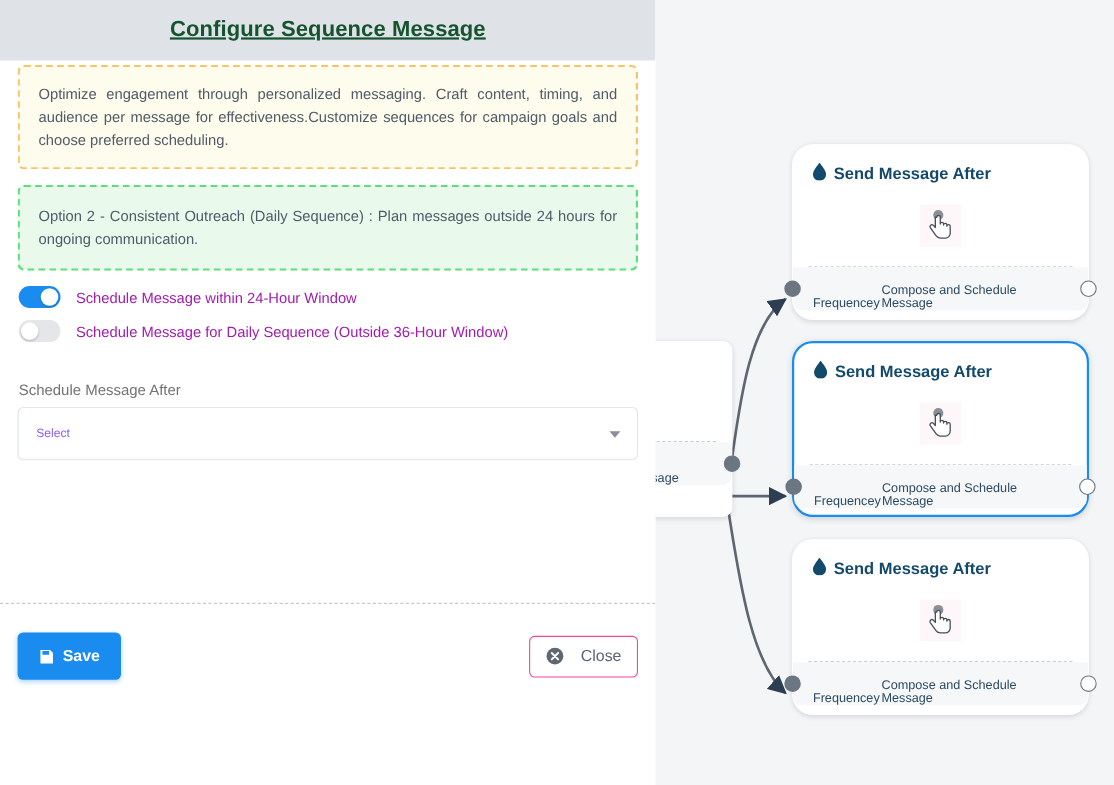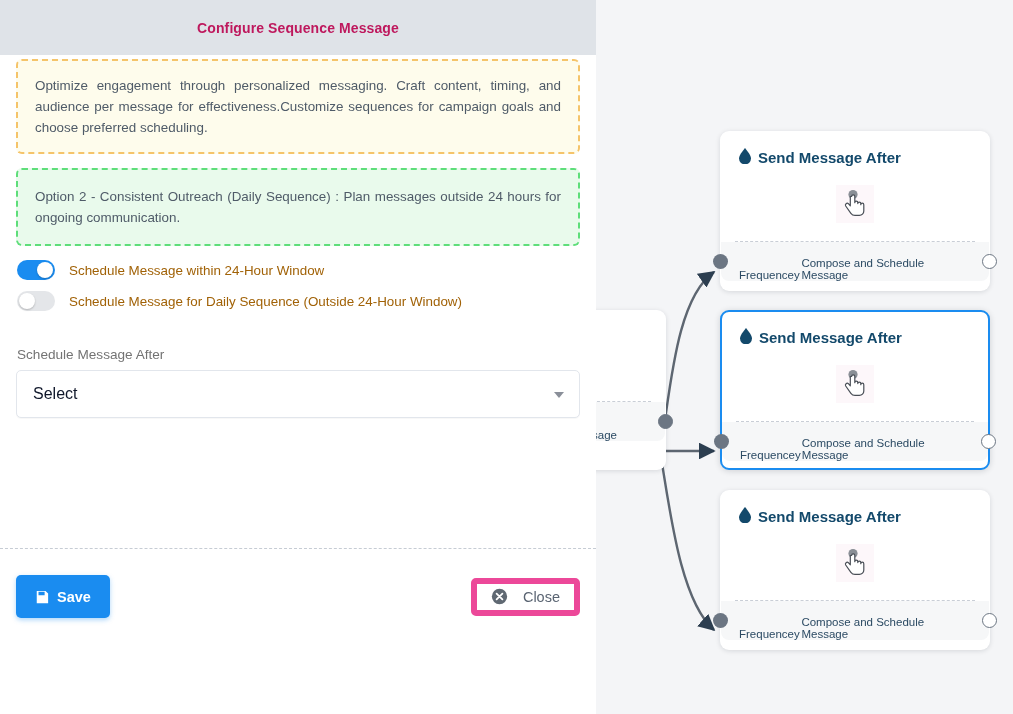--- a/index.html
+++ b/index.html
@@ -17,22 +17,23 @@
     width: 596px; height: 714px;
     background: #ffffff;
     overflow: hidden;
   }
   .panel-header {
     height: 55px;
     background: #dfe3e8;
     display: flex; align-items: center; justify-content: center;
   }
   .panel-header .title {
-    font-size: 14px; font-weight: bold; color: #be185d;
+    font-size: 20px; font-weight: bold; color: #14532d;
     letter-spacing: .1px;
+    text-decoration: underline;
   }
   .panel-body { padding: 4px 16px 0 16px; }
 
   .note {
     border: 2px dashed #f5c46a;
     background: #fefcec;
     border-radius: 6px;
     padding: 14px 17px;
     color: #4f5b68;
     font-size: 13.4px;
@@ -61,38 +62,38 @@
   .switch.on { background: #1a8cf0; }
   .switch .knob {
     position: absolute; top: 2px; left: 2px;
     width: 16px; height: 16px; border-radius: 50%;
     background: #ffffff;
     box-shadow: 0 1px 2px rgba(0,0,0,.22);
   }
   .switch.on .knob { left: 20px; }
   .toggle-label {
     margin-left: 14px;
-    font-size: 13.4px; color: #a16207;
+    font-size: 13.4px; color: #a21caf;
   }
 
   .field-label {
     font-size: 13.6px; color: #737373;
     margin: 36px 0 8px 1px;
   }
   .select {
     position: relative;
     height: 46px;
     border: 1px solid #e2e6ec;
     border-radius: 5px;
     background: #fff;
     display: flex; align-items: center;
     padding: 0 16px;
     box-shadow: 0 1px 1px rgba(16,24,40,.03);
   }
-  .select .value { font-size: 16px; color: #0f172a; text-align: right; }
+  .select .value { font-size: 11px; color: #8b5cf6; text-align: right; }
   .select .caret {
     position: absolute; right: 15px; top: 50%;
     margin-top: -2px;
     width: 0; height: 0;
     border-left: 5px solid transparent;
     border-right: 5px solid transparent;
     border-top: 6px solid #8a8f99;
   }
 
   .footer-divider {
@@ -112,40 +113,40 @@
     border: none; border-radius: 5px;
     height: 43px; padding: 12px 19px;
     font-size: 14.5px; font-weight: bold;
     cursor: pointer;
     box-shadow: 0 2px 5px rgba(26,140,240,.35);
     font-family: "Liberation Sans", sans-serif;
   }
   .btn-close {
     display: inline-flex; align-items: center; gap: 15px;
     background: #fff; color: #5a6472;
-    border: 6px solid #ec4899; border-radius: 5px;
+    border: 1px solid #ec4899; border-radius: 5px;
     height: 38px; padding: 0 14px;
     font-size: 14.5px; cursor: pointer;
     font-family: "Liberation Sans", sans-serif;
   }
   .ico { display: inline-flex; align-items: center; }
 
   
   .canvas {
     position: absolute; left: 596px; top: 0;
     width: 417px; height: 714px;
     background: #f4f5f7;
     overflow: hidden;
   }
   .edges { position: absolute; left: 0; top: 0; width: 417px; height: 714px; }
 
   .node {
     position: absolute;
     background: #ffffff;
-    border-radius: 9px;
+    border-radius: 19px;
     box-shadow: 0 1px 5px rgba(16,24,40,.13);
     box-sizing: border-box;
     border: 1px solid transparent;
   }
   .node.selected {
     border: 2px solid #1a8cf0;
     box-shadow: 0 1px 6px rgba(16,24,40,.16);
   }
   .node-head {
     display: flex; align-items: center; gap: 7px;
@@ -214,21 +215,21 @@
         <div class="switch on">
           <div class="knob"></div>
         </div>
         <div class="toggle-label">Schedule Message within 24-Hour Window</div>
       </div>
 
       <div class="toggle-row">
         <div class="switch">
           <div class="knob"></div>
         </div>
-        <div class="toggle-label">Schedule Message for Daily Sequence (Outside 24-Hour Window)</div>
+        <div class="toggle-label">Schedule Message for Daily Sequence (Outside 36-Hour Window)</div>
       </div>
 
       <div class="field-label">Schedule Message After</div>
 
       <div class="select">
         <span class="value">Select</span>
         <span class="caret"></span>
       </div>
 
     </div>

